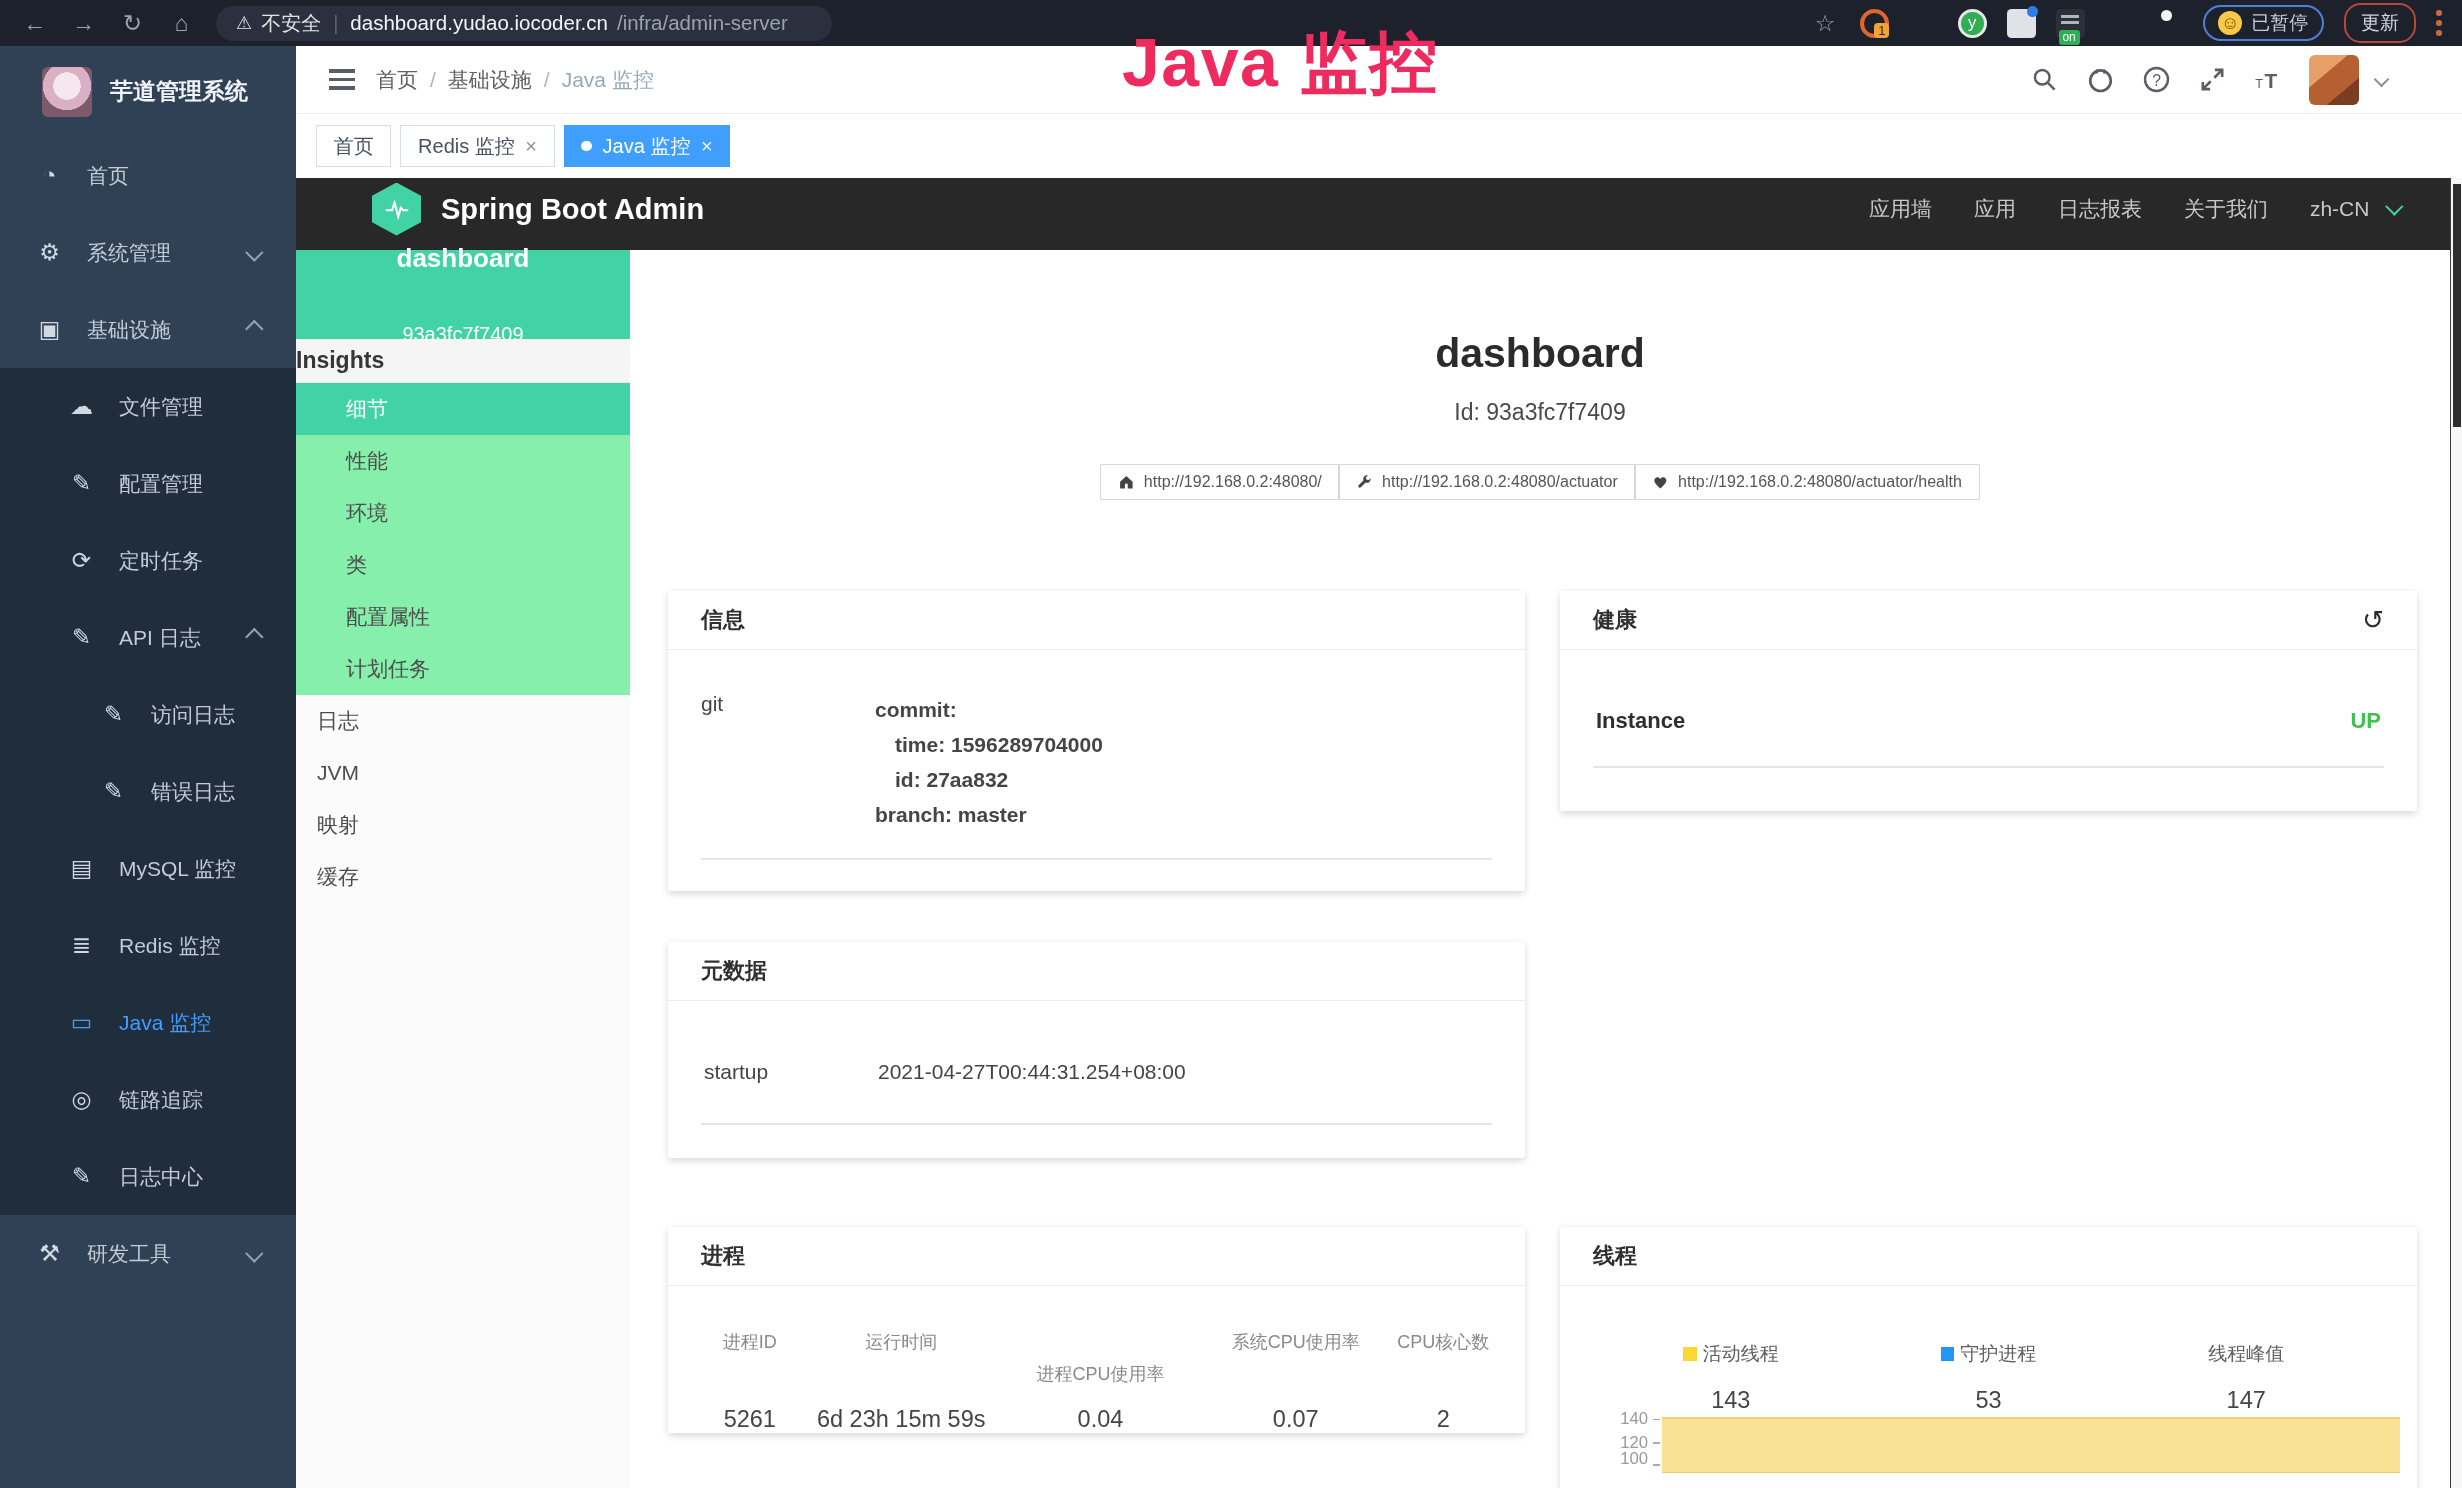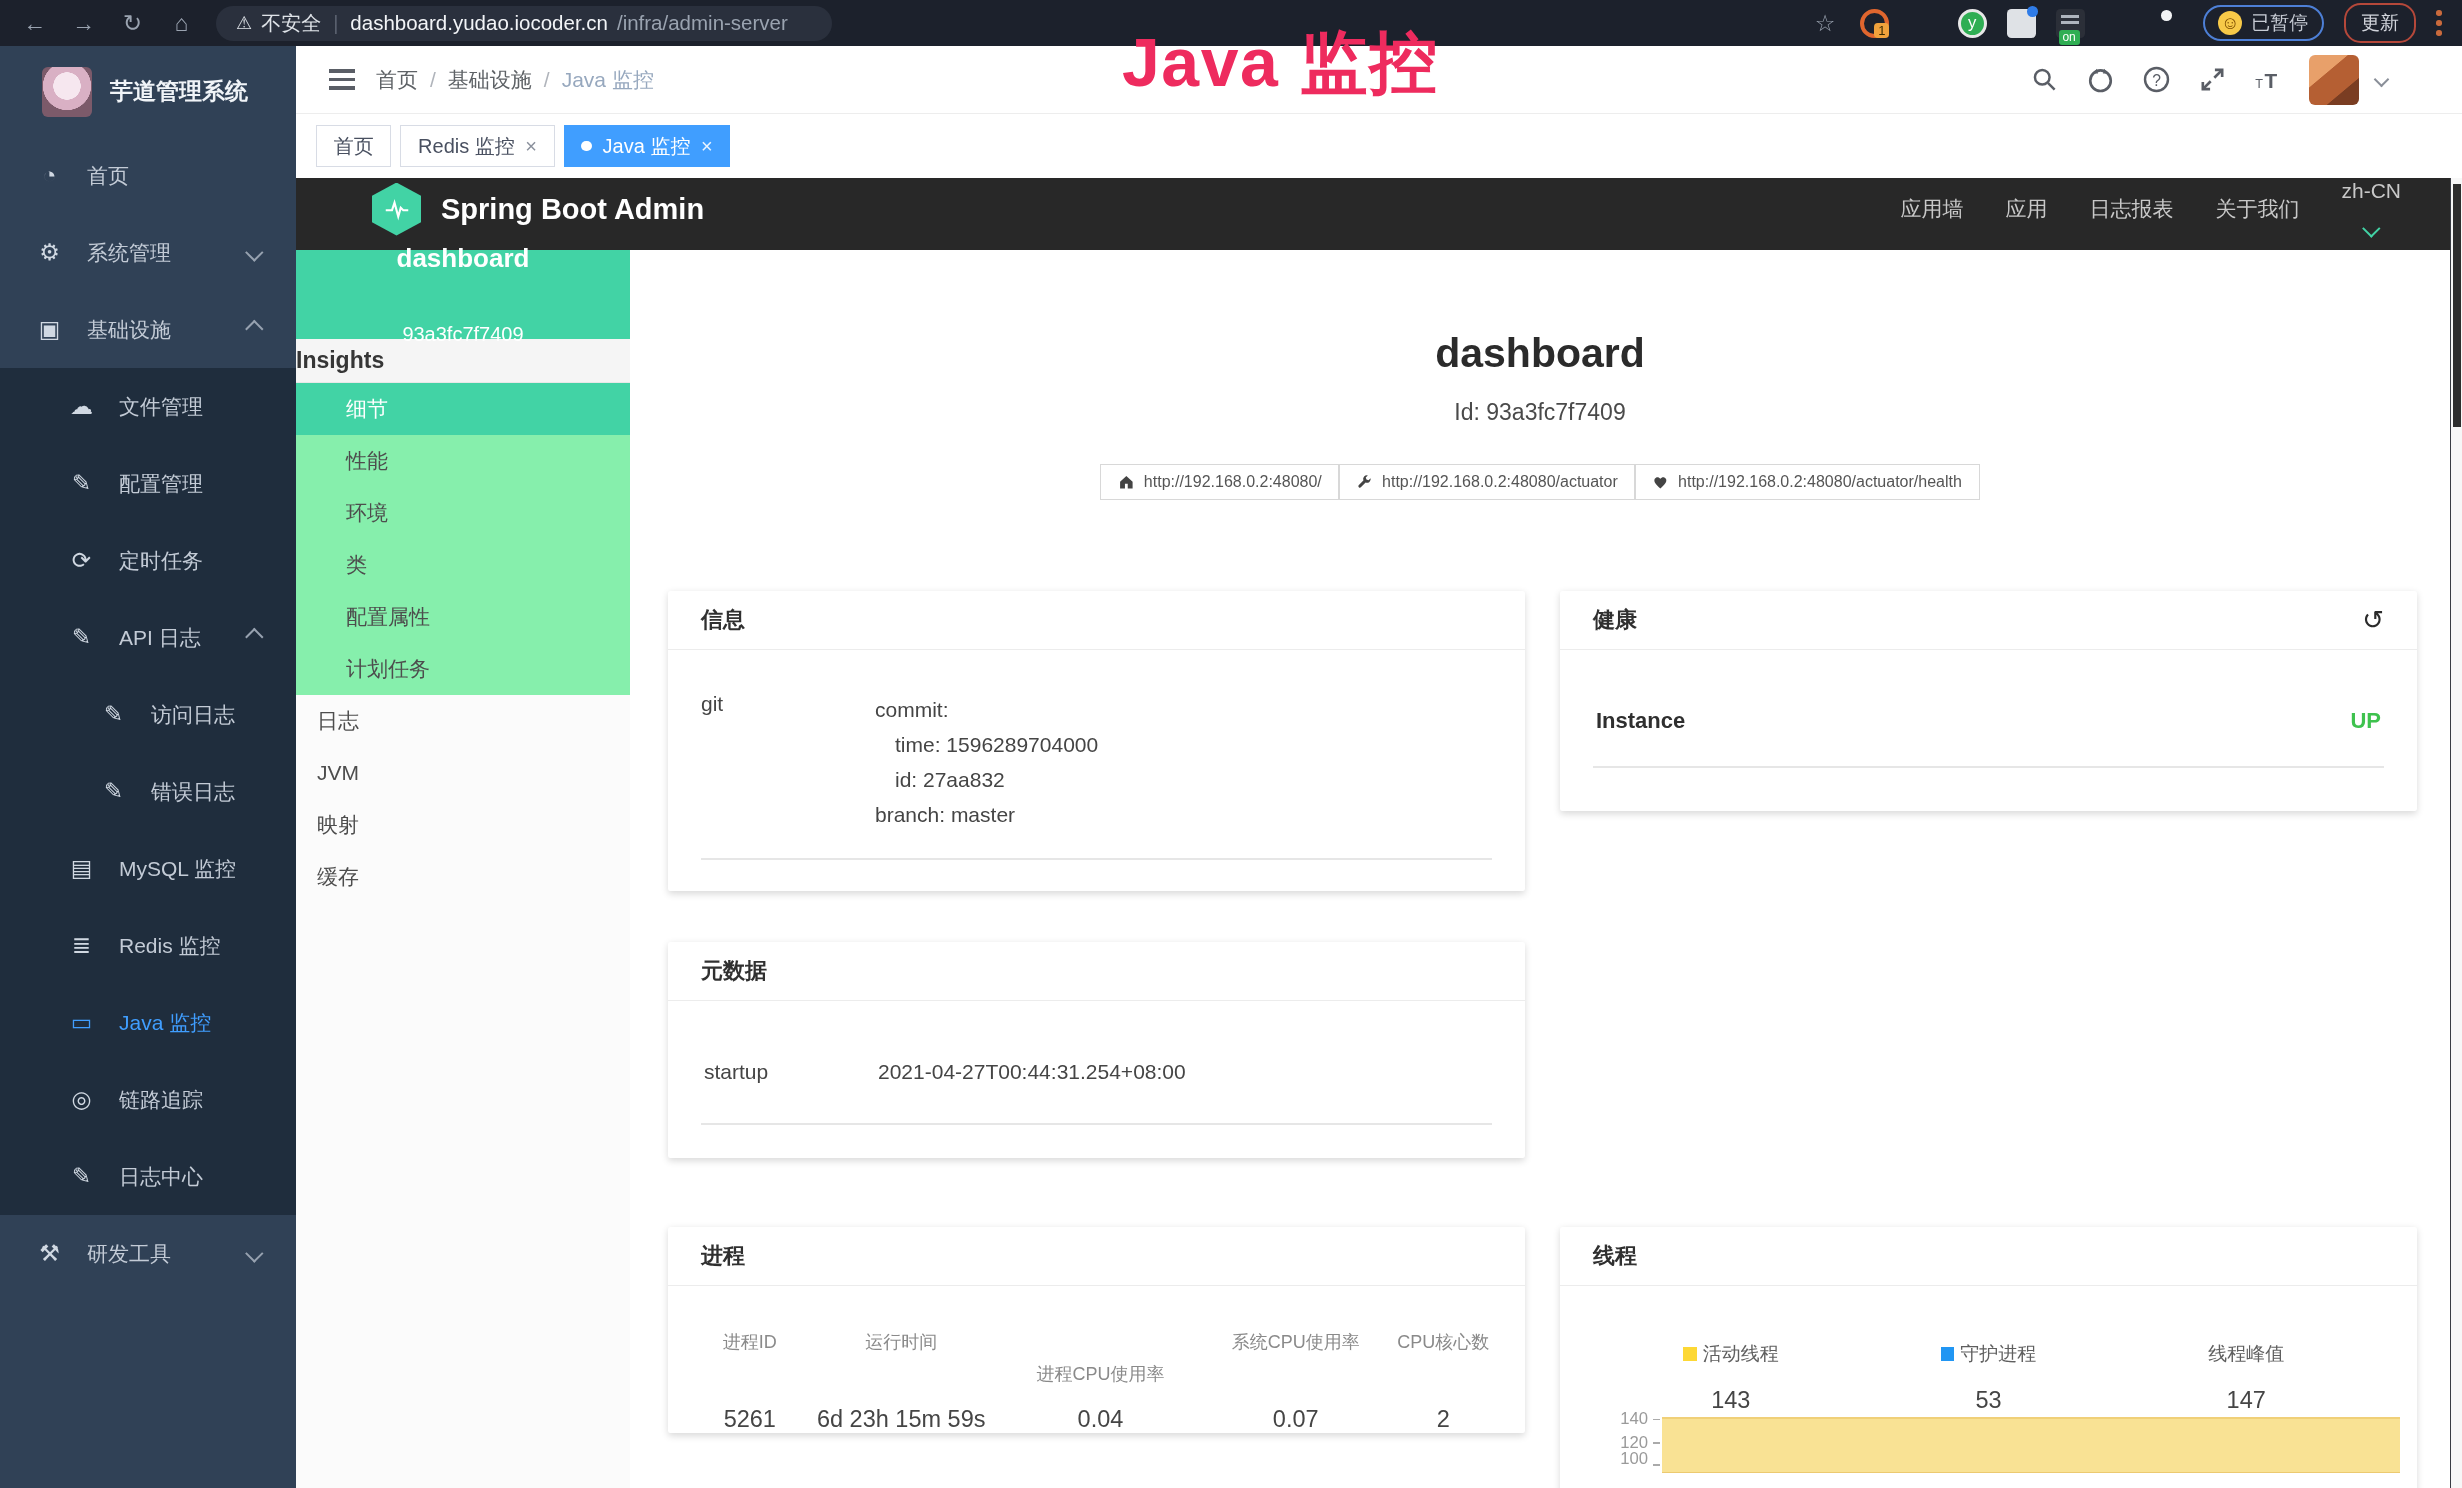--- a/index.html
+++ b/index.html
@@ -74,21 +74,21 @@
   .tag.active{background:#409eff;border-color:#409eff;color:#fff;}
   .tag.active .x{color:#eaf4ff;}
   .tag-dot{width:10.6px;height:10.6px;border-radius:50%;background:#fff;flex:none;}
 
   
   .sba-header{height:72px;background:#282828;display:flex;align-items:center;padding:0 49px 10px 76px;box-sizing:border-box;width:2154px;}
   .hexagon{width:49px;height:53px;background:#42d3a5;clip-path:polygon(50% 0,100% 25%,100% 75%,50% 100%,0 75%,0 25%);display:flex;align-items:center;justify-content:center;flex:none;margin-right:20px;}
   .sba-brand{color:#fff;font-size:29px;font-weight:bold;}
   .sba-nav{margin-left:auto;display:flex;align-items:center;gap:42px;}
   .sba-nav .nv{color:#c8c8c8;font-size:21px;}
-  .locale{display:flex;align-items:center;gap:19px;color:#c8c8c8;font-size:21px;flex-direction:column;}
+  .locale{display:flex;align-items:center;gap:19px;color:#c8c8c8;font-size:21px;}
   .locale .chev{border-color:#42d3a5;margin:0 0 4.6px 0;}
 
   .sba-body{display:flex;width:2154px;height:1238px;}
   .sba-side{width:334px;background:#fbfbfb;flex:none;}
   .app-block{height:89px;background:#42d3a5;color:#fff;display:flex;flex-direction:column;align-items:center;justify-content:center;gap:4.6px;}
   .app-name{font-size:26px;font-weight:bold;}
   .app-id{font-size:20px;margin-top:45px;}
   .insights-label{height:43px;background:#f5f5f5;display:flex;align-items:center;font-size:23px;font-weight:bold;color:#363636;border-bottom:0.8px solid #e8e8e8;}
   .insight-group{background:#86efac;}
   .si{height:52px;display:flex;align-items:center;padding-left:50px;font-size:21px;color:#4d4d4d;}
@@ -104,21 +104,21 @@
   .lbtn svg{flex:none;}
 
   .card{position:absolute;background:#fff;border-radius:2.3px;box-shadow:0 2.3px 7.6px rgba(0,0,0,0.15);}
   .card-h{height:58px;display:flex;align-items:center;padding:0 33px;border-bottom:1.5px solid #ececec;font-size:22px;font-weight:bold;color:#303030;}
   .card-h .hspace{flex:1;}
   .hist{font-size:26px;color:#2b2b2b;font-weight:normal;}
 
   .info-card{left:38px;top:341px;width:857px;height:300px;}
   .info-body{padding:42px 33px 0;display:flex;}
   .info-label{width:174px;font-size:21px;color:#454545;}
-  .info-lines{font-size:21px;color:#454545;line-height:35px;}
+  .info-lines{font-size:21px;color:#454545;line-height:35px;font-weight:bold;}
   .ind{margin-left:20px;}
   .divider{height:1.5px;background:#e6e6e6;margin:26px 33px 0;}
 
   .health-card{left:930px;top:341px;width:857px;height:220px;}
   .health-row{display:flex;align-items:center;padding:58px 36px 0;}
   .inst{font-size:22px;font-weight:bold;color:#2f2f2f;}
   .up{margin-left:auto;font-size:22px;font-weight:bold;color:#3ec24e;}
 
   .meta-card{left:38px;top:692px;width:857px;height:216px;}
   .meta-row{display:flex;padding:59px 36px 0;font-size:21px;color:#454545;}

